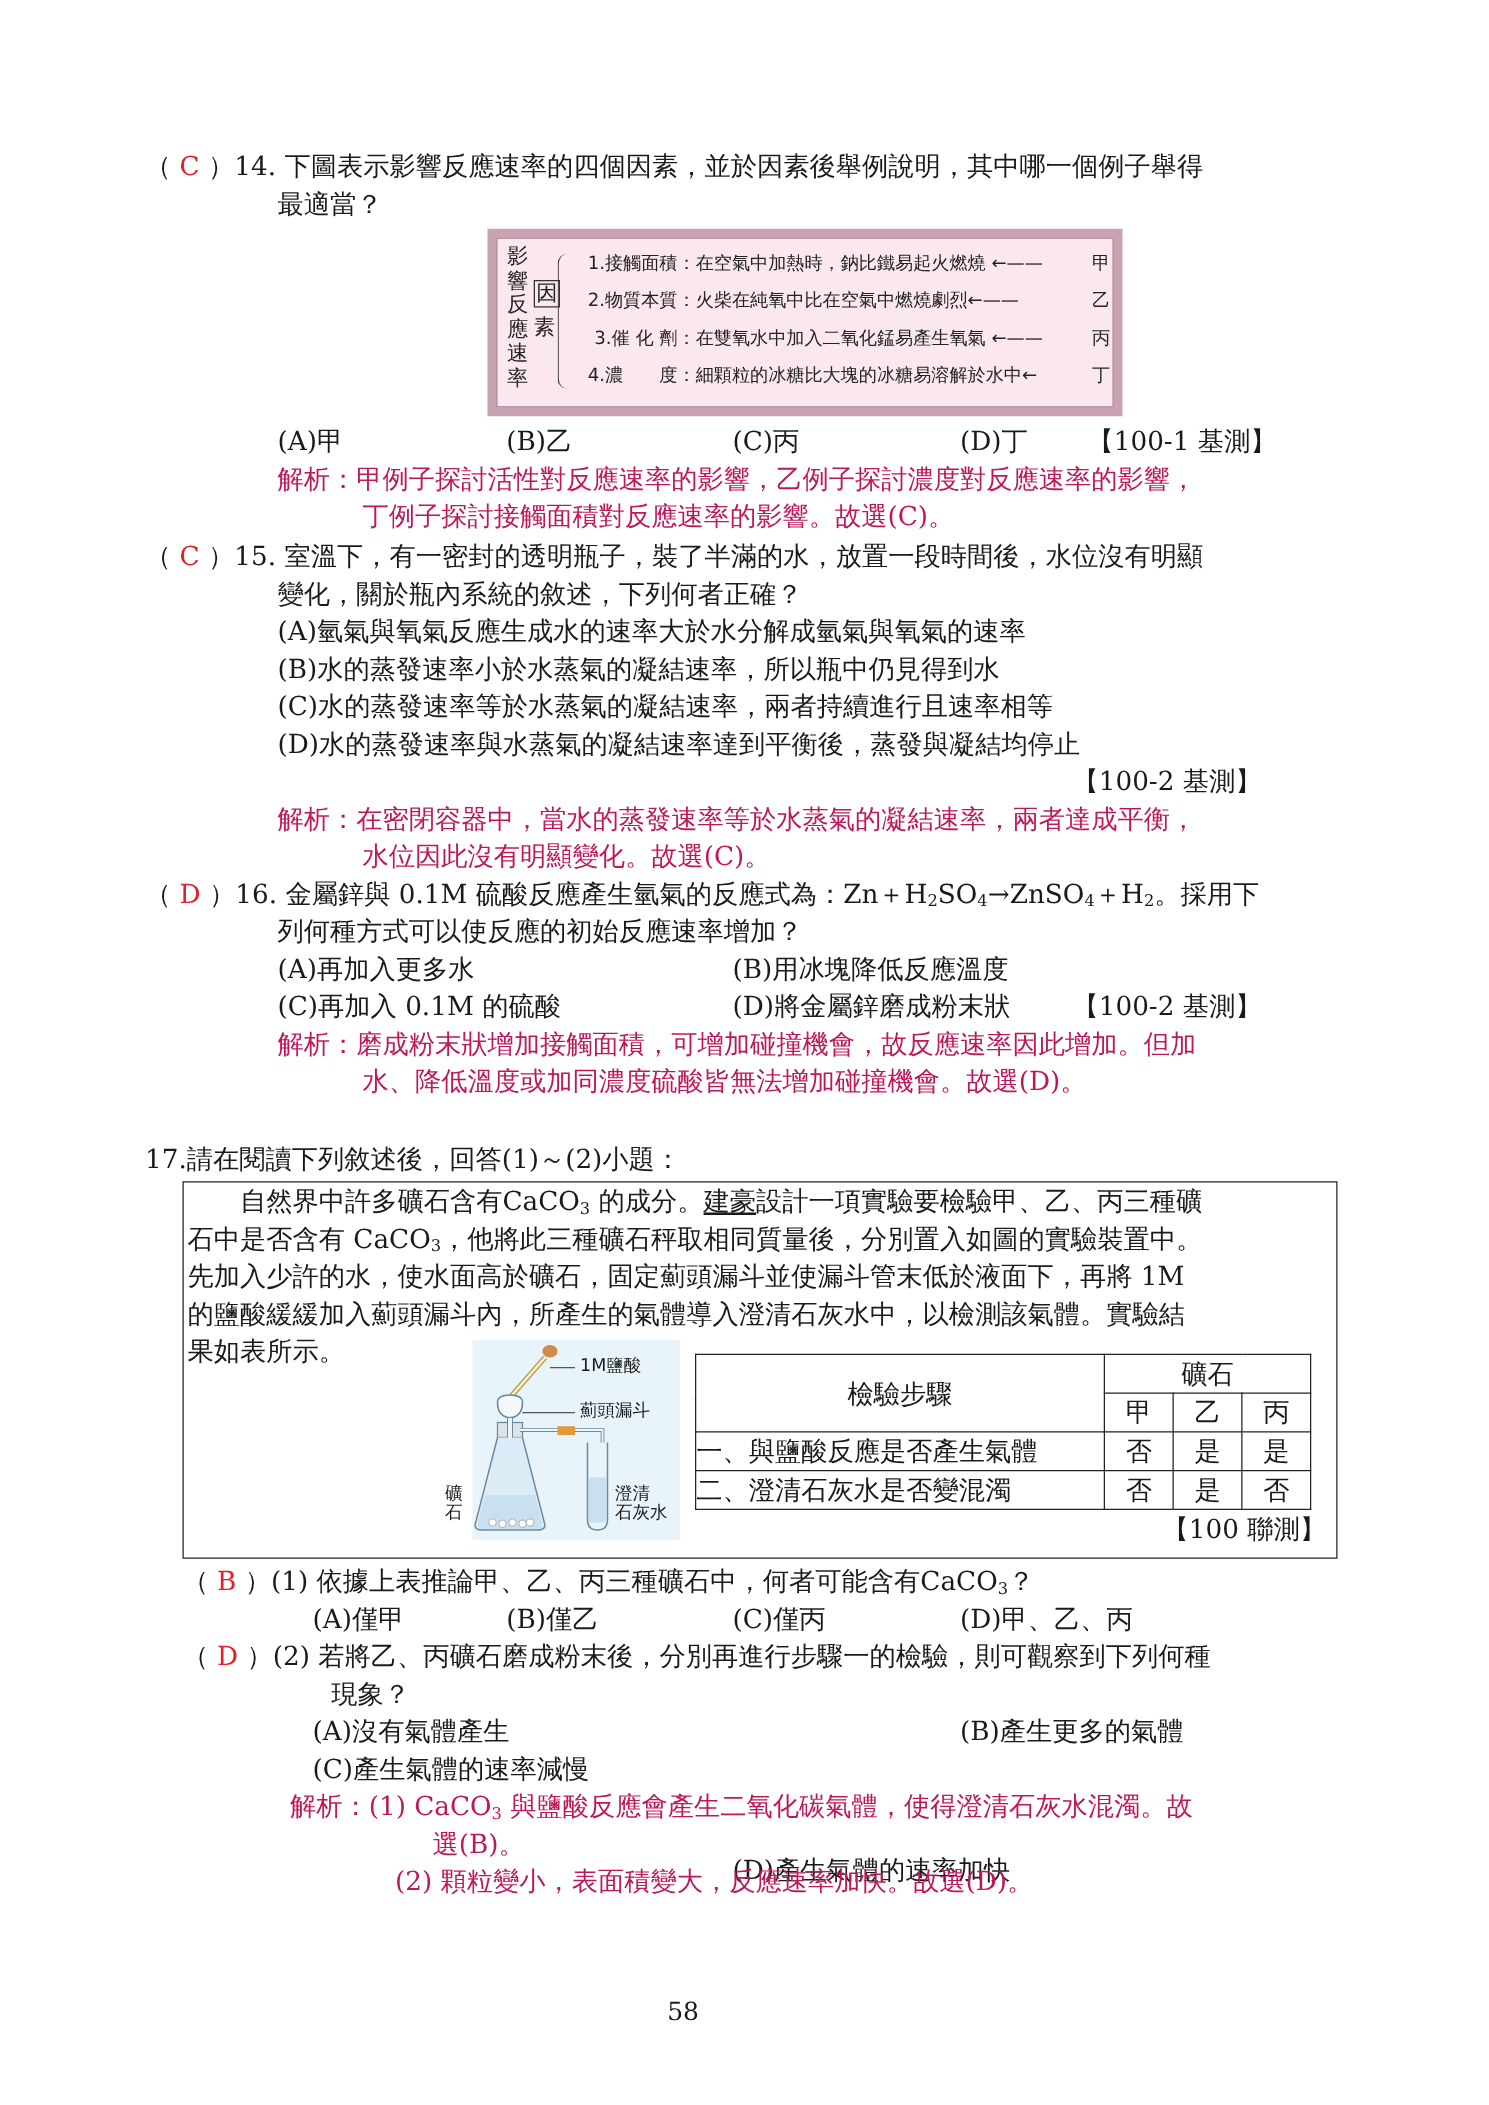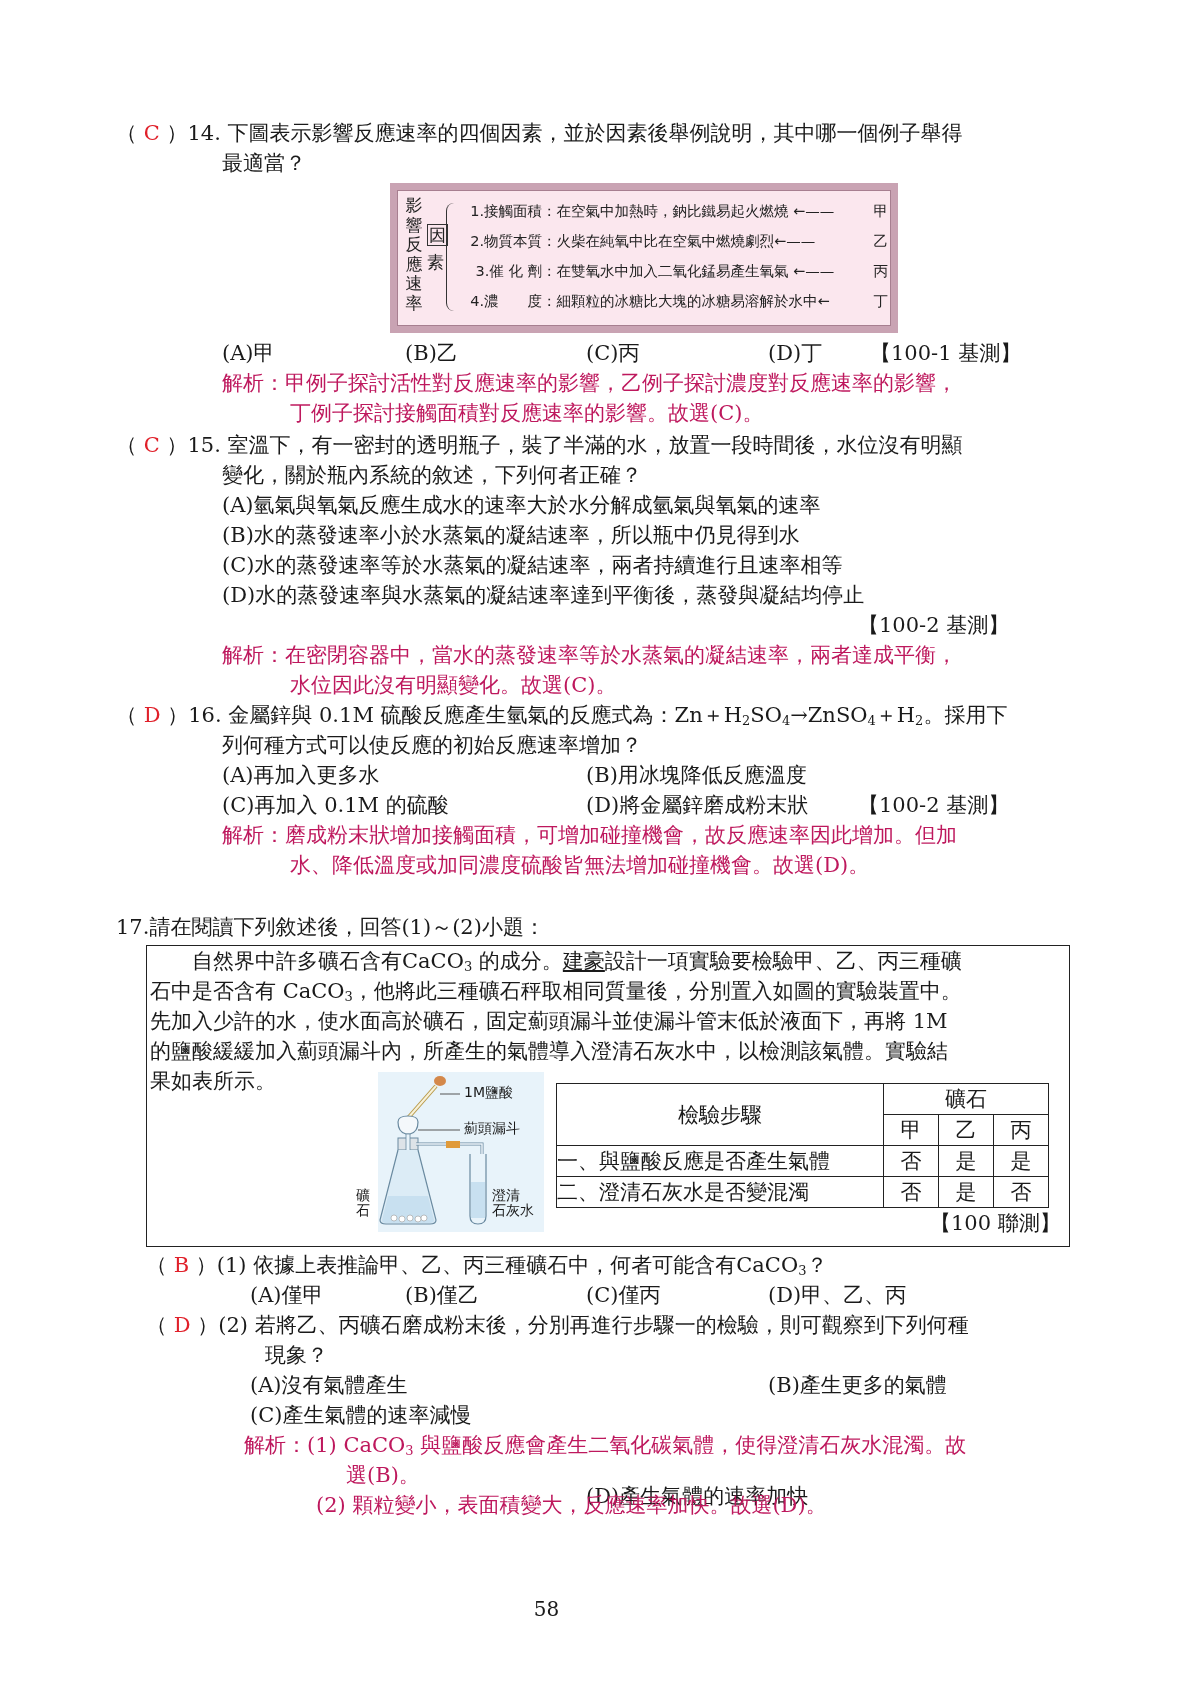--- a/index.html
+++ b/index.html
@@ -208,19 +208,19 @@
 <div class="line" style="left:146px; top:1310px;">
   <span>（ </span><span class="ans">D</span><span> ）</span><span>(2)</span>
   <span>若將乙、丙礦石磨成粉末後，分別再進行步驟一的檢驗，則可觀察到下列何種</span>
 </div>
 <div class="line" style="left:250px; top:1340px;margin-left:15px;">現象？</div>
 <div class="line" style="left:250px; top:1370px;">(A)沒有氣體產生</div>
 <div class="line" style="left:768px; top:1370px;">(B)產生更多的氣體</div>
 <div class="line" style="left:250px; top:1400px;">(C)產生氣體的速率減慢</div>
 <div class="line" style="left:586px; top:1481px;text-align:center;">(D)產生氣體的速率加快</div>
 
-<div class="line red" style="left:244px; top:1430px;">
+<div class="line red" style="left:232px; top:1430px;">
   <span>解析：</span><span>(1) CaCO</span><sub>3</sub><span> 與鹽酸反應會產生二氧化碳氣體，使得澄清石灰水混濁。故</span>
 </div>
 <div class="line red" style="left:346px; top:1460px;">選(B)。</div>
 <div class="line red" style="left:316px; top:1490px;">(2) 顆粒變小，表面積變大，反應速率加快。故選(D)。</div>
 
 <div class="pageno">58</div>
 
 </body></html>

